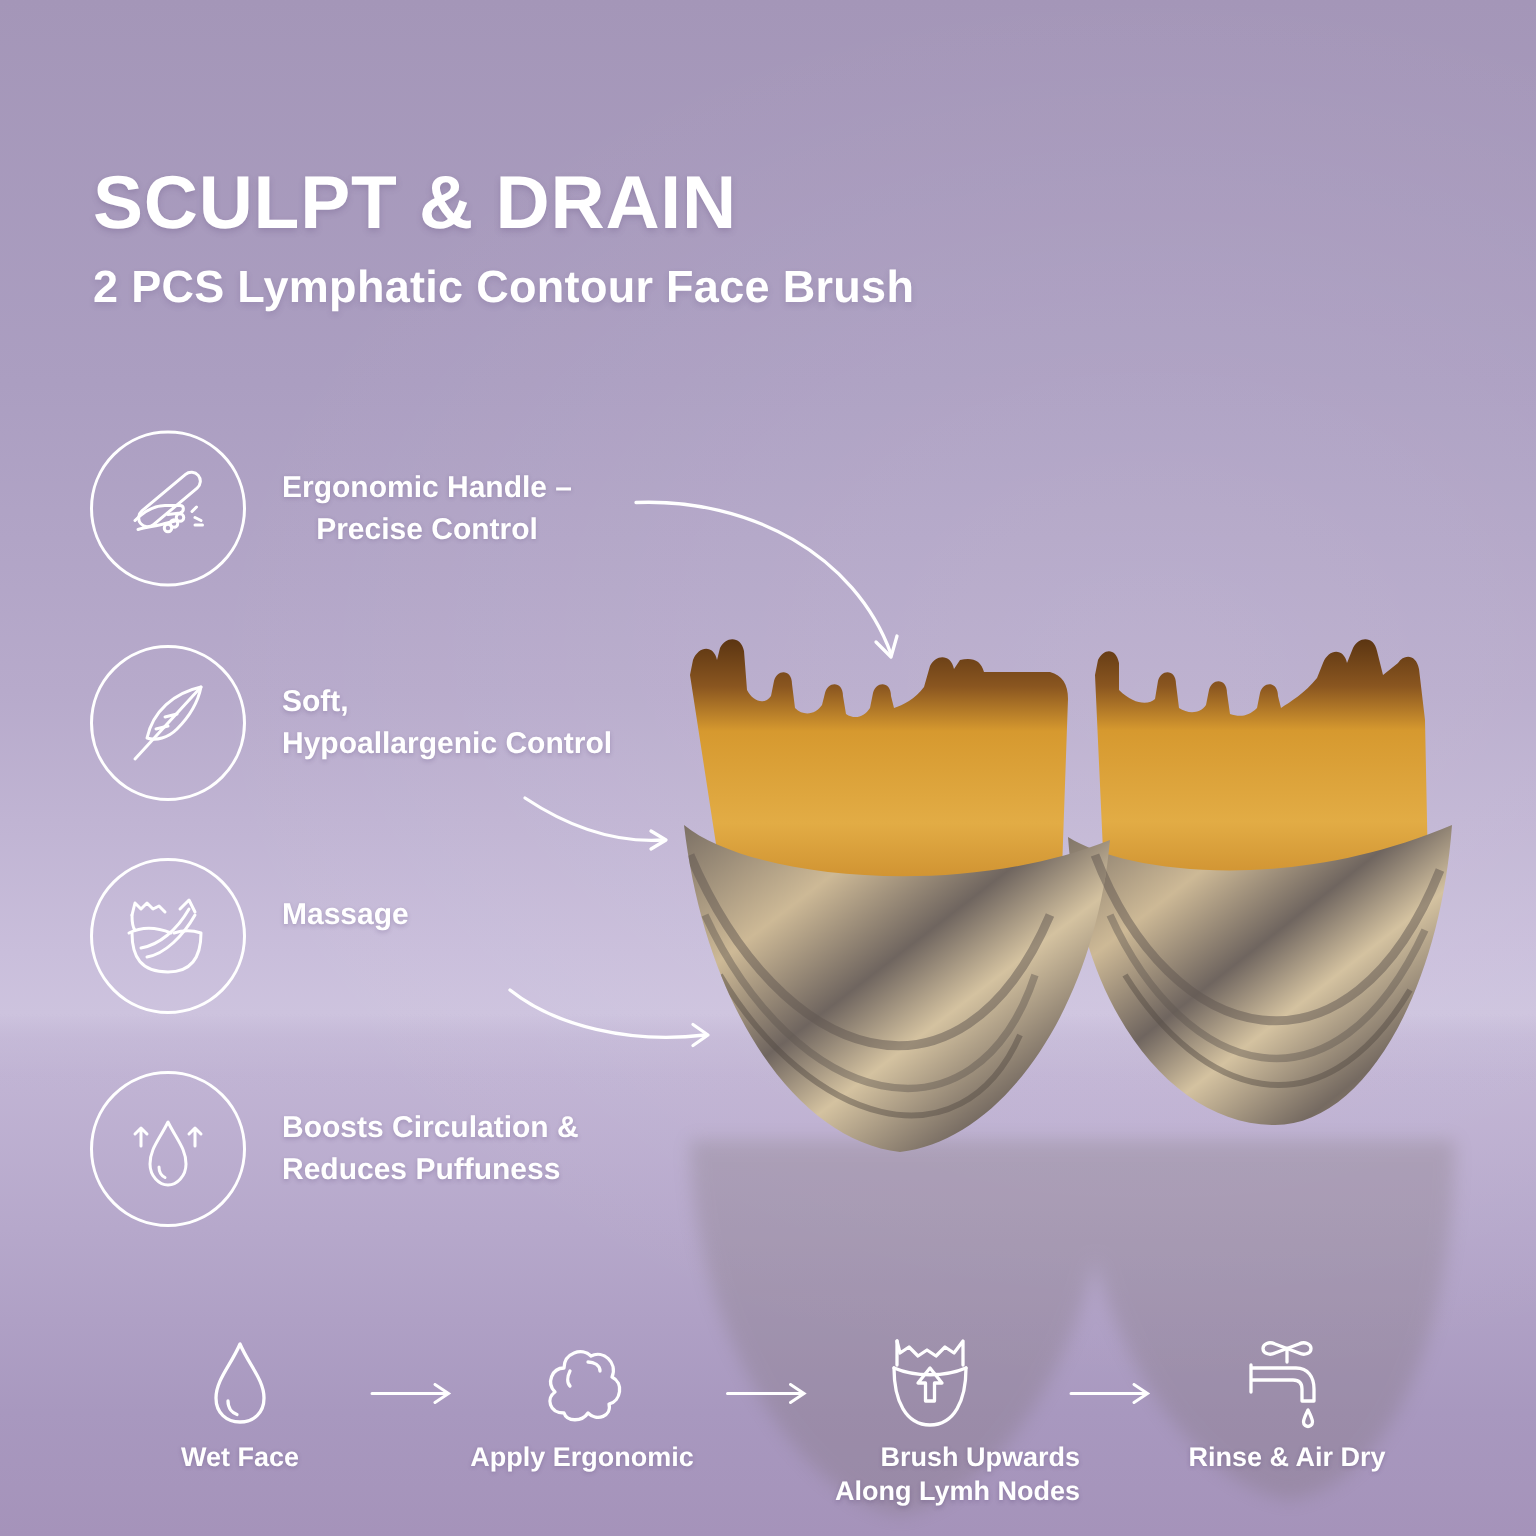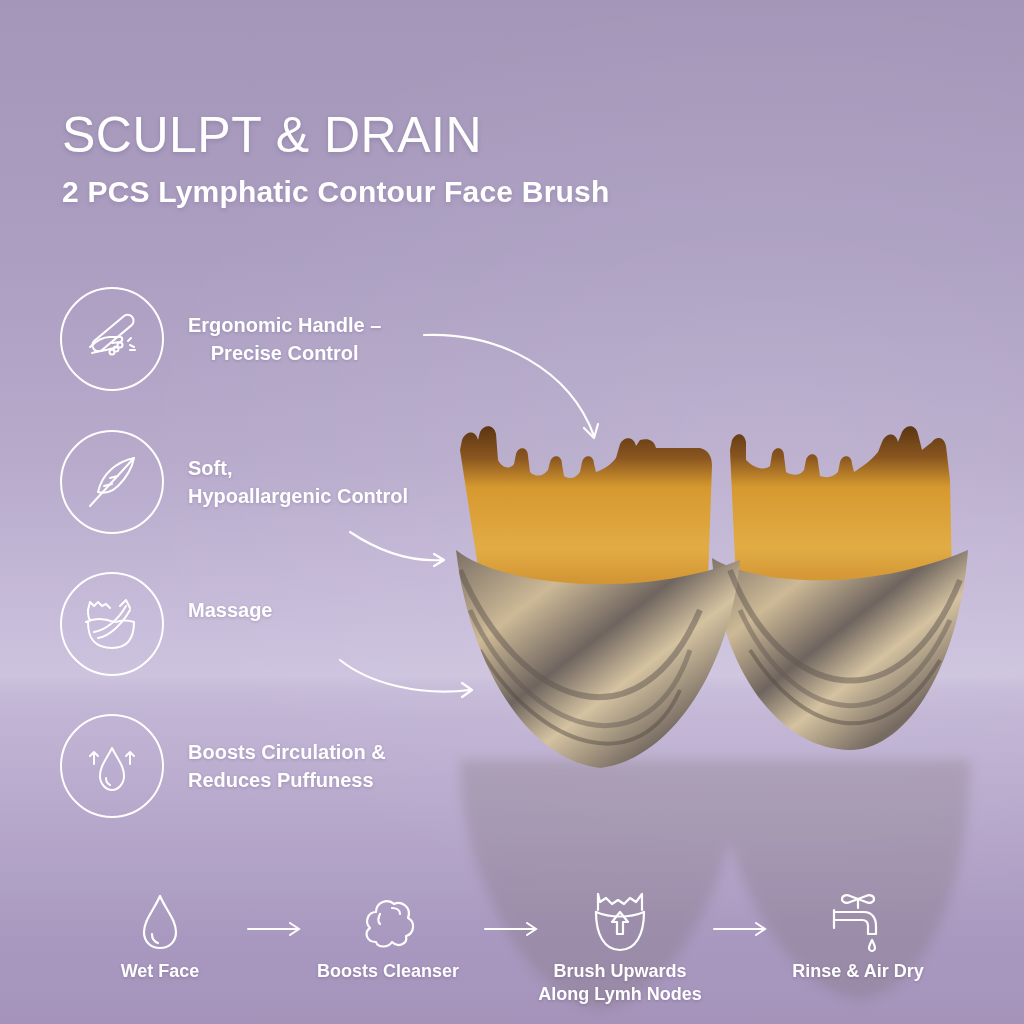--- a/index.html
+++ b/index.html
@@ -12,21 +12,21 @@
   }
   .floor-line {
     position: absolute; left: 0; top: 676px; width: 1024px; height: 60px;
     background: linear-gradient(180deg, rgba(255,255,255,0.0) 0%, rgba(190,178,210,0.35) 30%, rgba(180,166,204,0.0) 100%);
   }
   .shade { position:absolute; inset:0; pointer-events:none;
     background: radial-gradient(ellipse at 75% 45%, rgba(255,255,255,0.10), rgba(255,255,255,0) 60%); }
 
   .title {
     position: absolute; left: 62px; top: 106px;
-    font-size: 50px; font-weight: 400; letter-spacing: 0.5px;
+    font-size: 50px; font-weight: 700; letter-spacing: 0.5px;
     text-shadow: 0 2px 4px rgba(90,70,120,0.25);
   }
   .subtitle {
     position: absolute; left: 62px; top: 175px;
     font-size: 30px; font-weight: 700; letter-spacing: 0.2px;
     text-shadow: 0 2px 4px rgba(90,70,120,0.2);
   }
 
   .feature { position: absolute; left: 60px; width: 400px; height: 104px; }
   .feature .ring {
@@ -198,29 +198,29 @@
       <path d="M2 7 L52 7 M44 1 L53 7 L44 13"></path>
     </svg>
 
   <div class="step" style="left:288px;">
     <svg viewBox="0 0 60 64" fill="none" stroke="#fff" stroke-width="2.2" stroke-linecap="round" stroke-linejoin="round">
       <path d="M18 52 C8 52 6 42 12 38 C6 32 10 22 18 22 C18 12 30 8 36 14 C44 10 54 18 50 28 C58 32 56 44 48 46 C50 54 40 58 34 52 C30 58 20 58 18 52 Z"></path>
       <path d="M22 24 C20 28 20 32 22 34"></path>
       <path d="M34 18 C38 18 42 20 42 24"></path>
     </svg>
     <div class="step-label">
-        <span>Boosts Cleanser</span>
+        <span>Apply Ergonomic</span>
       </div>
   </div>
 
   <svg class="step-arrow" style="left:483px;" viewBox="0 0 56 14" fill="none" stroke="#fff" stroke-width="2" stroke-linecap="round">
       <path d="M2 7 L52 7 M44 1 L53 7 L44 13"></path>
     </svg>
 
-  <div class="step" style="left:520px;">
+  <div class="step" style="left:520px;text-align:right;">
     <svg viewBox="0 0 60 64" fill="none" stroke="#fff" stroke-width="2.2" stroke-linecap="round" stroke-linejoin="round">
       <path d="M8 4 L10 12 L16 8 L22 14 L28 10 L34 14 L40 8 L46 12 L52 4 L52 20"></path>
       <path d="M8 4 L8 20"></path>
       <path d="M6 22 C20 28 40 28 54 22"></path>
       <path d="M6 22 C6 44 14 60 30 60 C46 60 54 44 54 22"></path>
       <path d="M30 22 L22 32 L27 32 L27 44 L33 44 L33 32 L38 32 Z"></path>
     </svg>
     <div class="step-label">
       <span>Brush Upwards</span>
       <span>Along Lymh Nodes</span>

